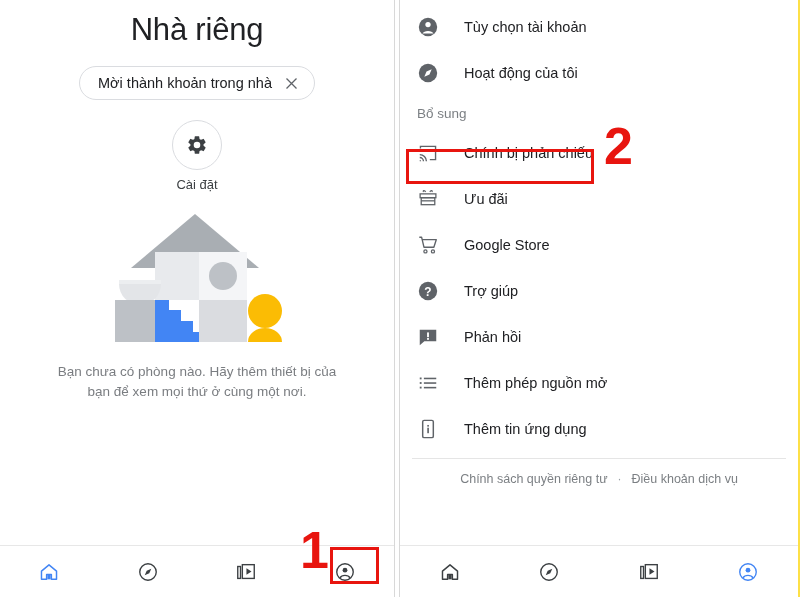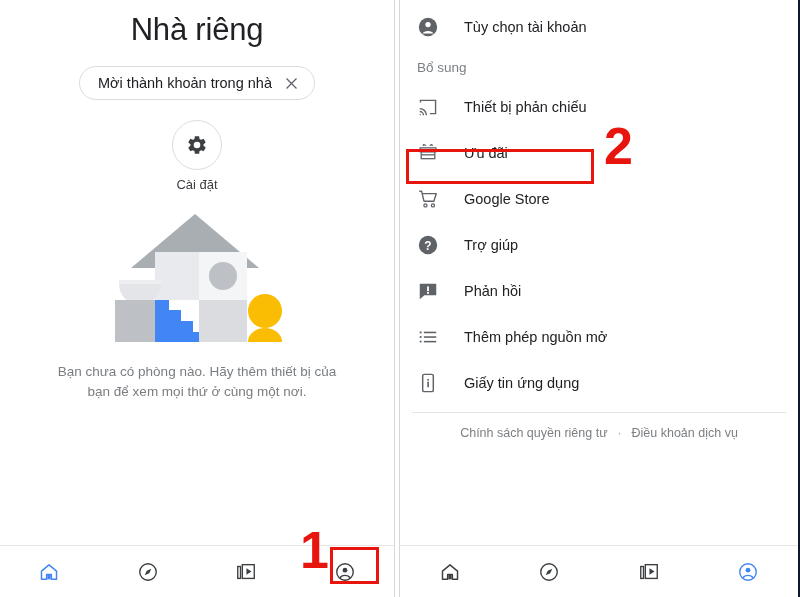--- a/index.html
+++ b/index.html
@@ -12,21 +12,21 @@
     height: 597px;
     font-family: "Liberation Sans", sans-serif;
     overflow: hidden;
     position: relative;
   }
   #root {
     position: relative;
     width: 800px;
     height: 597px;
     display: flex;
-    background: #0f172a;
+    background: #fde047;
   }
 
   
   .panel-left {
     position: relative;
     width: 394px;
     height: 597px;
     background: #ffffff;
     box-sizing: border-box;
     overflow: hidden;
@@ -347,31 +347,40 @@
         <span class="menu-icon">
           <svg width="22" height="22" viewBox="0 0 24 24">
             <circle cx="12" cy="12" r="10" fill="#5f6368"></circle>
             <circle cx="12" cy="9.4" r="2.9" fill="#ffffff"></circle>
             <path d="M5.9 19.2 a6.6 4.8 0 0 1 12.2 0 z" fill="#ffffff"></path>
           </svg>
         </span>
         <span class="menu-label">Tùy chọn tài khoản</span>
       </div>
 
+      <div class="menu-item">
+        <span class="menu-icon">
+          <svg width="22" height="22" viewBox="0 0 24 24">
+            <circle cx="12" cy="12" r="10" fill="#5f6368"></circle>
+            <polygon points="16,8 10.4,10.4 8,16 13.6,13.6" fill="#ffffff"></polygon>
+          </svg>
+        </span>
+        <span class="menu-label">Hoạt động của tôi</span>
+      </div>
 
       <div class="section-label">Bổ sung</div>
 
       <div class="menu-item">
         <span class="menu-icon">
           <svg width="22" height="22" viewBox="0 0 24 24">
             <path d="M21 4 H3 v3 h1.5 V5.5 h15 v13 H14 V20 h7 z" fill="#5f6368"></path>
             <path d="M3 19.5 a1.5 1.5 0 0 1 1.5 1.5 H3 z M3 16.2 a4.8 4.8 0 0 1 4.8 4.8 H6.3 A3.3 3.3 0 0 0 3 17.7 z M3 13 a8 8 0 0 1 8 8 H9.5 A6.5 6.5 0 0 0 3 14.5 z" fill="#5f6368"></path>
           </svg>
         </span>
-        <span class="menu-label">Thiết bị phản chiếu</span>
+        <span class="menu-label">Chính bị phản chiếu</span>
       </div>
 
       <div class="menu-item">
         <span class="menu-icon">
           <svg width="22" height="22" viewBox="0 0 24 24">
             <path d="M7.2 4.2 C6 3 8.2 2 9.4 4.2 M16.2 4.2 C17.4 3 15.2 2 14 4.2" fill="none" stroke="#5f6368" stroke-width="1.4"></path>
             <rect x="3.4" y="6.4" width="17.2" height="4.2" fill="none" stroke="#5f6368" stroke-width="1.4"></rect>
             <rect x="4.6" y="10.6" width="14.8" height="7.6" fill="none" stroke="#5f6368" stroke-width="1.4"></rect>
             <path d="M4.6 14 H19.4" stroke="#5f6368" stroke-width="1.4"></path>
           </svg>
@@ -426,21 +435,21 @@
       </div>
 
       <div class="menu-item">
         <span class="menu-icon">
           <svg width="22" height="22" viewBox="0 0 24 24">
             <rect x="6.2" y="2.6" width="11.6" height="18.8" rx="1.6" fill="none" stroke="#5f6368" stroke-width="1.6"></rect>
             <rect x="11.2" y="7.6" width="1.8" height="1.8" fill="#5f6368"></rect>
             <rect x="11.2" y="10.6" width="1.8" height="6" fill="#5f6368"></rect>
           </svg>
         </span>
-        <span class="menu-label">Giấy tin ứng dụng</span>
+        <span class="menu-label">Thêm tin ứng dụng</span>
       </div>
 
       <div class="menu-sep"></div>
 
       <div class="footer-links">
         <a>Chính sách quyền riêng tư</a>
         <span class="footer-dot">·</span>
         <a>Điều khoản dịch vụ</a>
       </div>
     </div>

